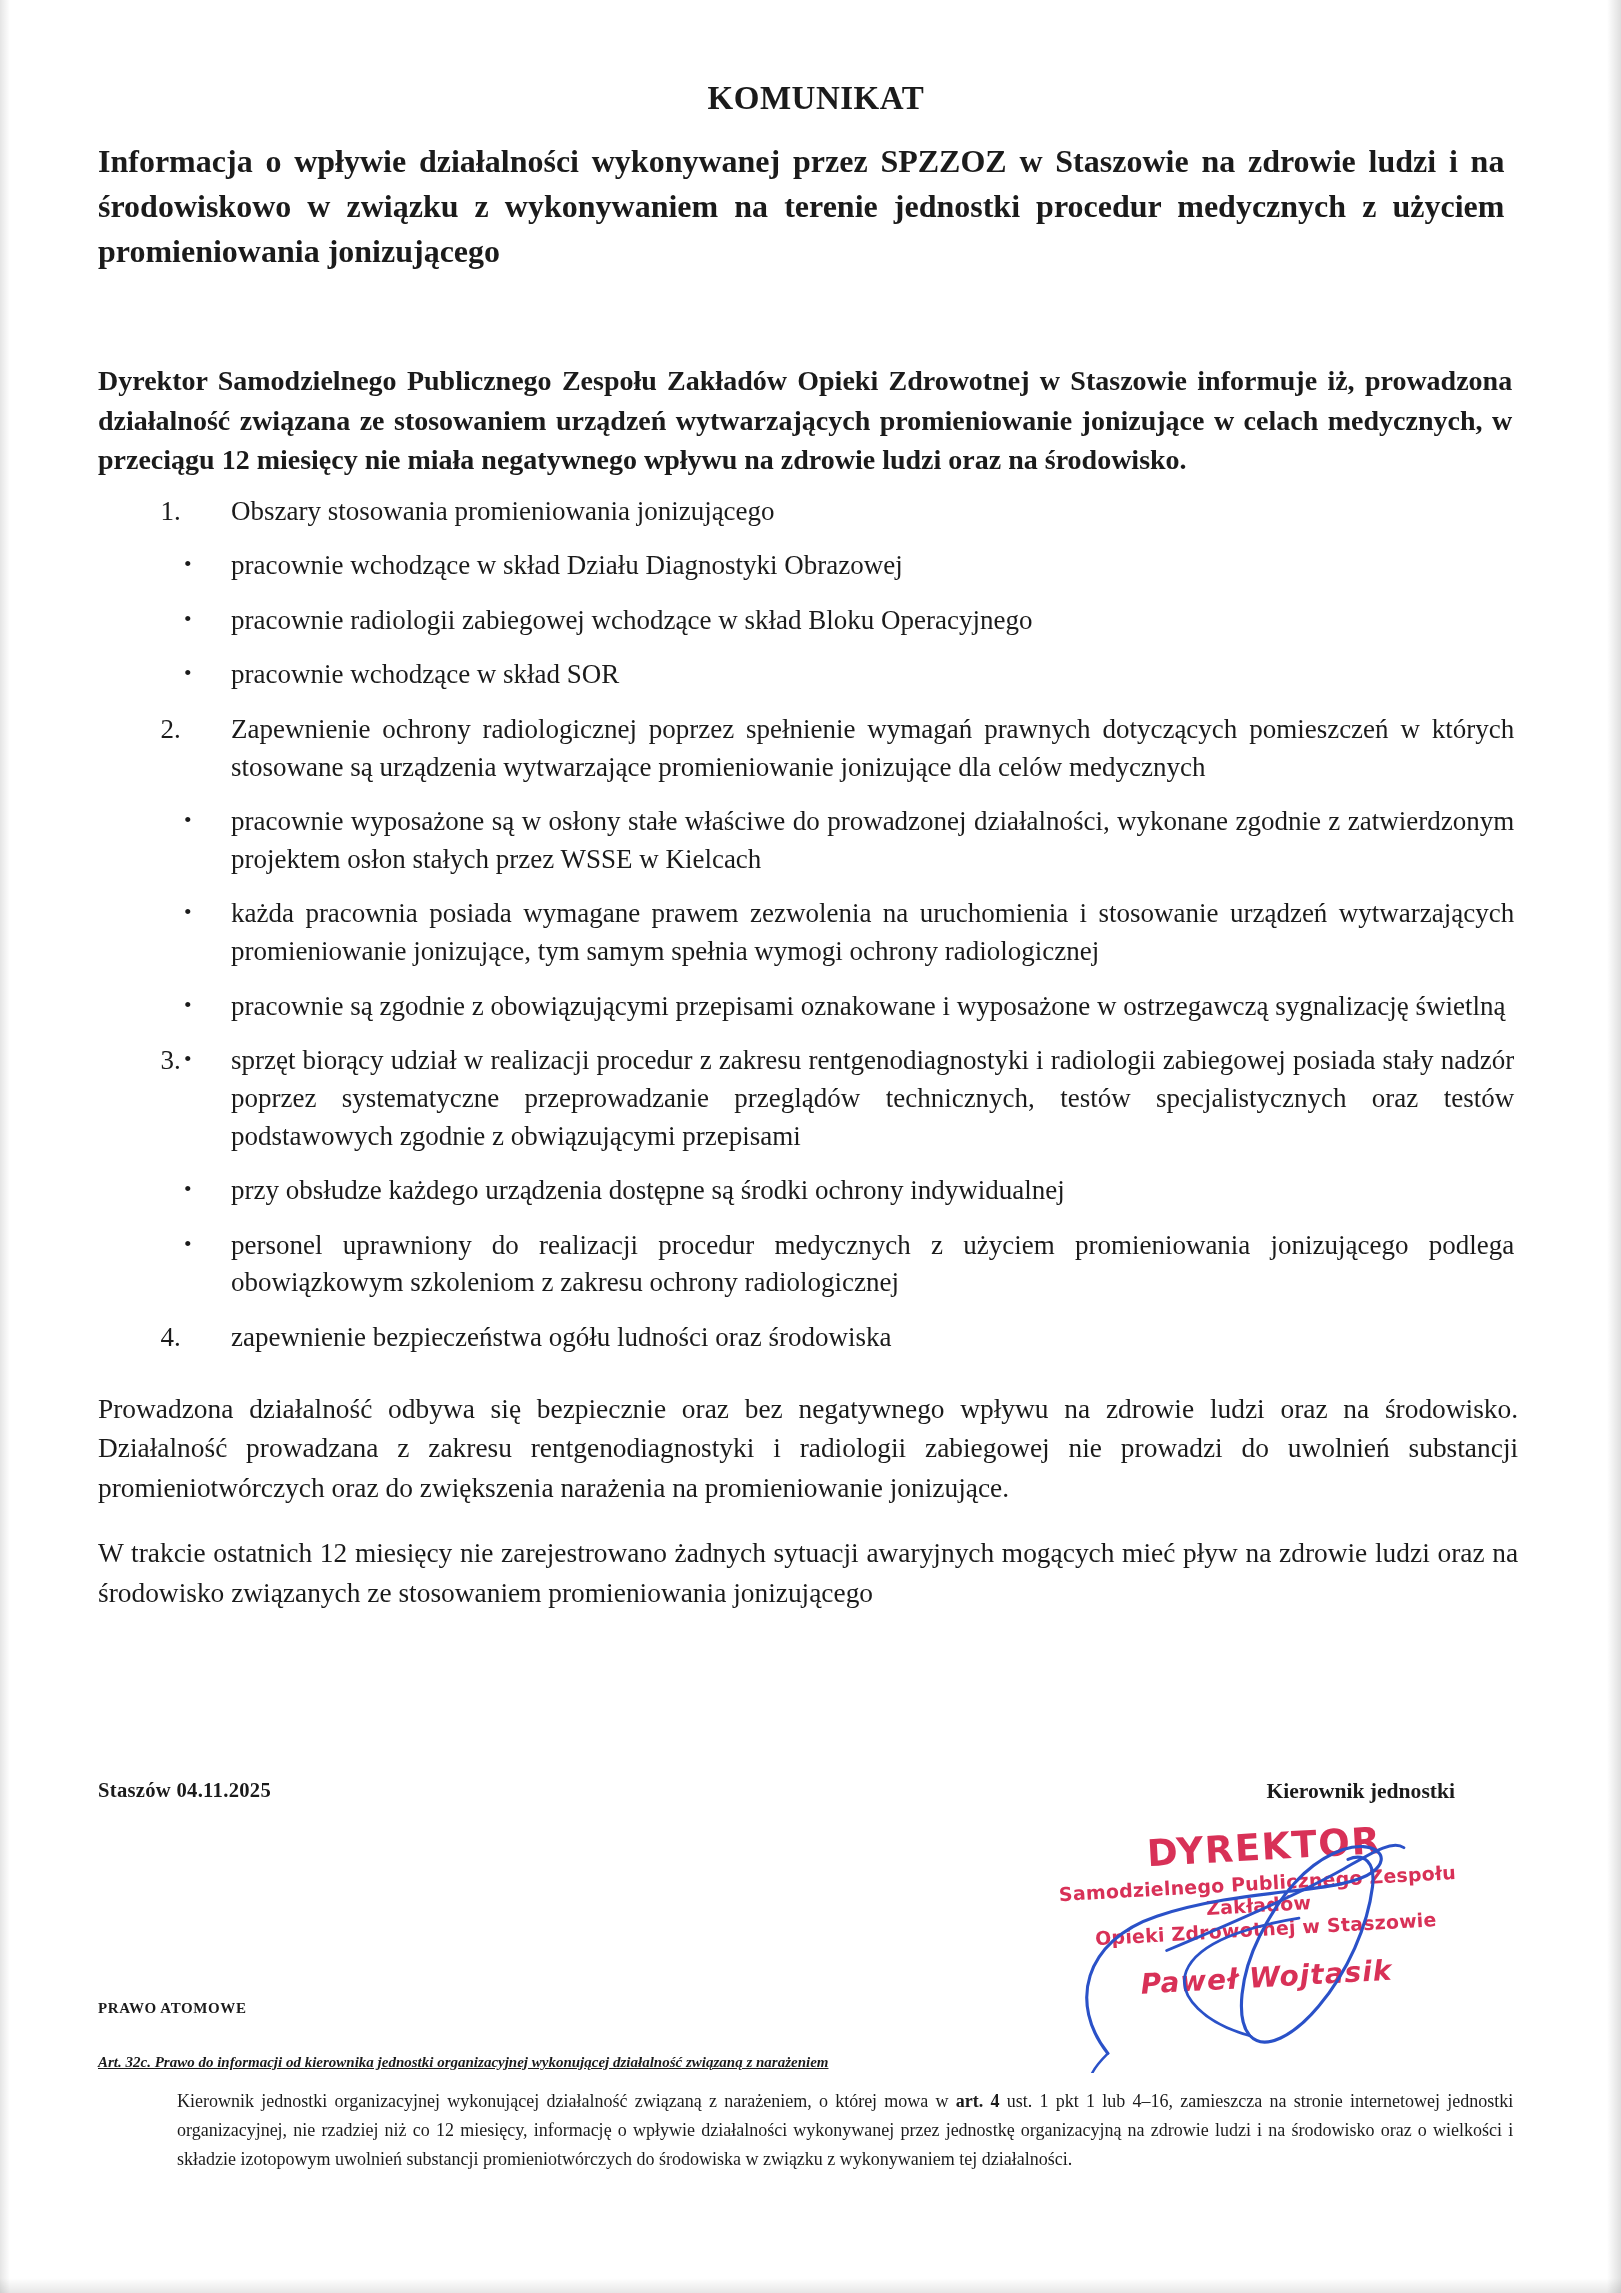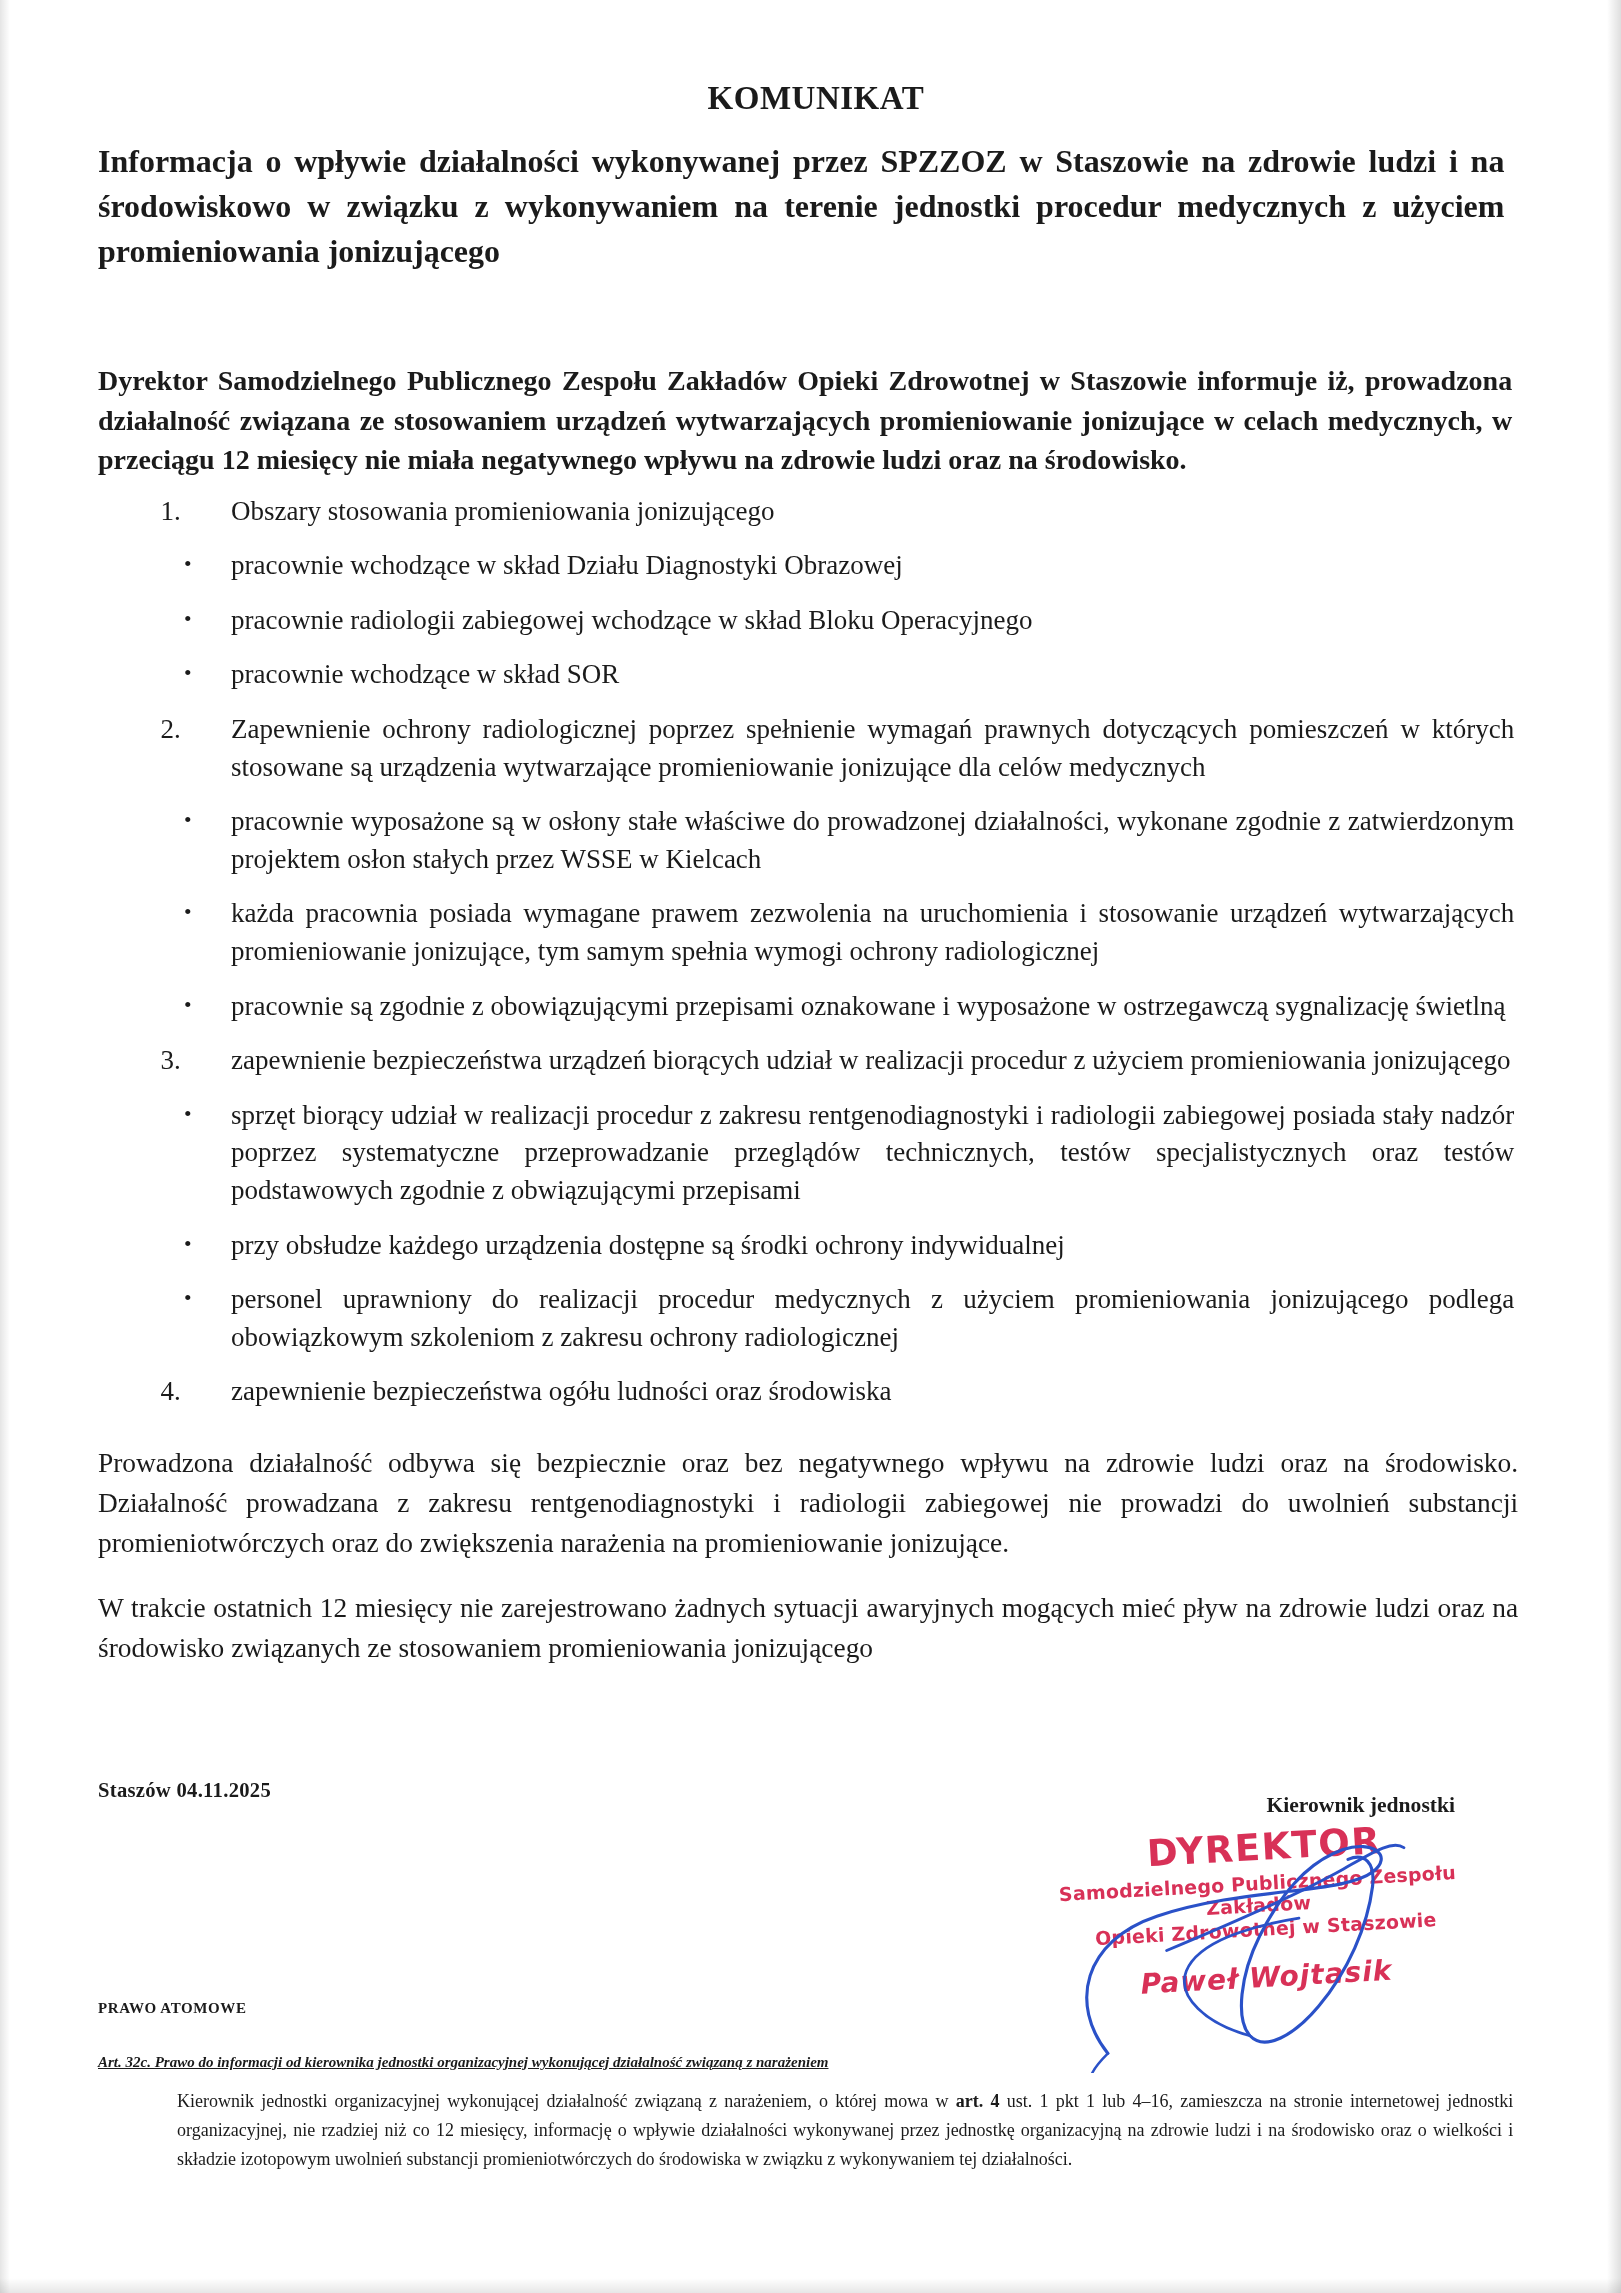--- a/index.html
+++ b/index.html
@@ -123,21 +123,21 @@
     position: absolute;
     left: 0;
     top: 0;
     font-size: 20.6px;
     font-weight: bold;
     letter-spacing: 0.3px;
   }
   .sig-role {
     position: absolute;
     right: 69px;
-    top: 14px;
+    top: 0;
     font-size: 21.6px;
     font-weight: bold;
   }
 
   
   .stamp-wrap {
     position: absolute;
     left: 1029px;
     top: 1818px;
     width: 461px;
@@ -233,21 +233,21 @@
 
     <ul class="list-block" id="list-block">
         <li class="li num li-first"><span class="marker">1.</span><span class="text">Obszary stosowania promieniowania jonizującego</span></li>
         <li class="li bul"><span class="marker">•</span><span class="text">pracownie wchodzące w skład Działu Diagnostyki Obrazowej</span></li>
         <li class="li bul"><span class="marker">•</span><span class="text">pracownie radiologii zabiegowej wchodzące w skład Bloku Operacyjnego</span></li>
         <li class="li bul"><span class="marker">•</span><span class="text">pracownie wchodzące w skład SOR</span></li>
         <li class="li num"><span class="marker">2.</span><span class="text">Zapewnienie ochrony radiologicznej poprzez spełnienie wymagań prawnych dotyczących pomieszczeń w których stosowane są urządzenia wytwarzające promieniowanie jonizujące dla celów medycznych</span></li>
         <li class="li bul"><span class="marker">•</span><span class="text">pracownie wyposażone są w osłony stałe właściwe do prowadzonej działalności, wykonane zgodnie z zatwierdzonym projektem osłon stałych przez WSSE w Kielcach</span></li>
         <li class="li bul"><span class="marker">•</span><span class="text">każda pracownia posiada wymagane prawem zezwolenia na uruchomienia i stosowanie urządzeń wytwarzających promieniowanie jonizujące, tym samym spełnia wymogi ochrony radiologicznej</span></li>
         <li class="li bul"><span class="marker">•</span><span class="text">pracownie są zgodnie z obowiązującymi przepisami oznakowane i wyposażone   w ostrzegawczą sygnalizację świetlną</span></li>
-        <li class="li num"><span class="marker">3.</span><span class="text">zapewnienie bezpieczeństwa urządzeń biorących udział w realizacji procedur z użyciem promieniowania jonizującego</span></li>
+        <li class="li num"><span class="marker">3.</span></li>
         <li class="li bul"><span class="marker">•</span><span class="text">sprzęt biorący udział w realizacji procedur z zakresu rentgenodiagnostyki i radiologii zabiegowej posiada stały nadzór poprzez systematyczne przeprowadzanie przeglądów technicznych, testów specjalistycznych oraz testów podstawowych zgodnie z obwiązującymi przepisami</span></li>
         <li class="li bul"><span class="marker">•</span><span class="text">przy obsłudze każdego urządzenia dostępne są środki ochrony indywidualnej</span></li>
         <li class="li bul"><span class="marker">•</span><span class="text">personel uprawniony do realizacji procedur medycznych z użyciem promieniowania jonizującego podlega obowiązkowym szkoleniom z zakresu ochrony radiologicznej</span></li>
         <li class="li num"><span class="marker">4.</span><span class="text">zapewnienie bezpieczeństwa ogółu ludności oraz środowiska</span></li>
       </ul>
 
     <p class="para">Prowadzona   działalność odbywa się bezpiecznie oraz bez negatywnego wpływu na zdrowie ludzi oraz na środowisko. Działalność prowadzana z zakresu rentgenodiagnostyki i radiologii zabiegowej nie prowadzi do uwolnień substancji promieniotwórczych oraz do zwiększenia narażenia na promieniowanie jonizujące.</p>
     <p class="para tight">W trakcie ostatnich 12 miesięcy nie zarejestrowano żadnych sytuacji awaryjnych mogących mieć pływ na zdrowie ludzi  oraz na środowisko związanych ze stosowaniem promieniowania jonizującego</p>
 
   </div>

